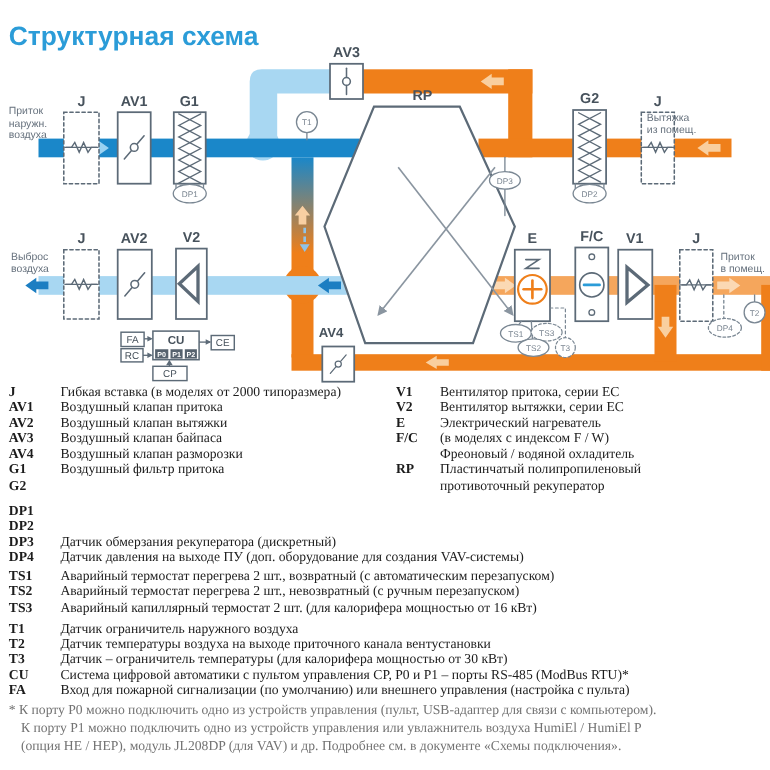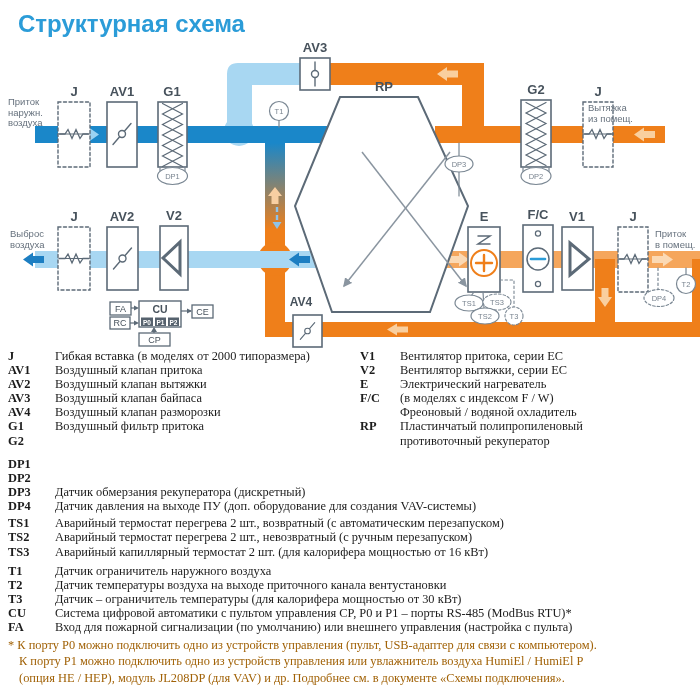--- a/index.html
+++ b/index.html
@@ -1,38 +1,38 @@
 <!DOCTYPE html>
 <html><head>
 <meta charset="utf-8">
 <style>
   html,body{margin:0;padding:0;background:#ffffff;}
   .page{position:relative;width:700px;height:700px;background:#fff;overflow:hidden;
         font-family:"Liberation Sans",sans-serif;}
-  .title{position:absolute;left:8px;top:10px;font-size:24px;font-weight:bold;color:#2b9cd8;margin-left:10px;}
+  .title{position:absolute;left:8px;top:20px;font-size:24px;font-weight:bold;color:#2b9cd8;}
   .flow{position:absolute;font-size:9.5px;line-height:10.5px;color:#66717d;white-space:pre-line;}
   svg{position:absolute;left:0;top:0;}
   .lbl{font:bold 13px "Liberation Sans",sans-serif;fill:#47525c;text-anchor:middle;}
   .lbl2{font:bold 12px "Liberation Sans",sans-serif;fill:#47525c;text-anchor:middle;}
   .sens{font:7.5px "Liberation Sans",sans-serif;fill:#78838f;text-anchor:middle;}
   .ctl{font:9px "Liberation Sans",sans-serif;fill:#47525c;text-anchor:middle;}
   .ctlb{font:bold 10.5px "Liberation Sans",sans-serif;fill:#47525c;text-anchor:middle;}
   .pp{font:bold 6.5px "Liberation Sans",sans-serif;fill:#ffffff;text-anchor:middle;}
   .legend{position:absolute;left:8px;top:349px;width:688px;color:#1c1c1c;
           font-family:"Liberation Serif",serif;font-size:12.4px;line-height:14.1px;}
   .leg-left{position:absolute;left:0;top:0;white-space:nowrap;}
   .leg-right{position:absolute;left:352px;top:0;white-space:nowrap;}
   .leg-main{position:absolute;left:0;top:108px;white-space:nowrap;}
   .lrow{display:flex;}
   .lkey{font-weight:bold;width:47px;flex:none;}
   .lkey2{font-weight:bold;width:40px;flex:none;}
   .l2{display:block;}
   .g1{margin-top:3px;}
   .g2{margin-top:5px;}
-  .footnote{position:absolute;left:8px;top:637px;width:690px;color:#a16207;
+  .footnote{position:absolute;left:8px;top:637px;width:690px;color:#737373;
             font-family:"Liberation Serif",serif;font-size:12.4px;line-height:16.3px;white-space:nowrap;}
   .fn-ind{padding-left:11px;}
 </style>
 </head>
 <body>
 
 <div class="page">
 
   <div class="title">Структурная схема</div>
 

